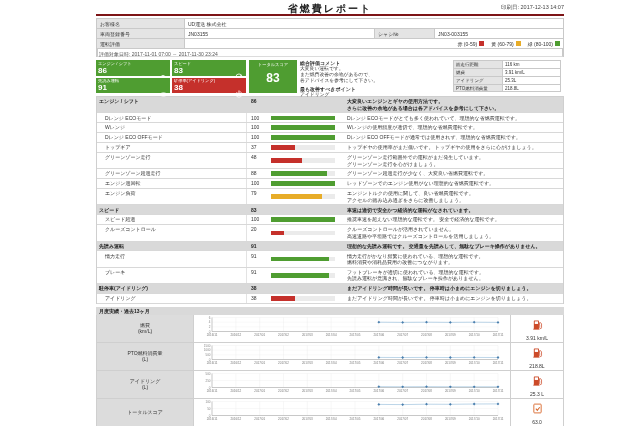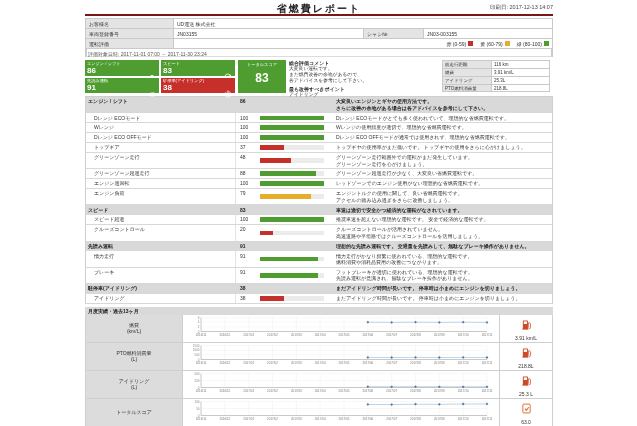--- a/index.html
+++ b/index.html
@@ -1,18 +1,18 @@
 <!DOCTYPE html>
 <html><head>
 <meta charset="utf-8">
 <style>
   html,body{margin:0;padding:0;background:#fff;}
   .page{position:relative;width:637px;height:426px;background:#fff;overflow:hidden;
         font-family:"Liberation Sans","DejaVu Sans",sans-serif;color:#333;}
-  .content{position:absolute;left:85px;top:2px;width:468px;}
+  .content{position:absolute;left:96px;top:2px;width:468px;}
   .titlebar{position:relative;height:12px;}
   .title{text-align:center;font-size:10px;font-weight:bold;color:#222;letter-spacing:2px;}
   .print-date{position:absolute;right:0;top:2px;font-size:5.5px;color:#444;}
   .rule{height:2px;background:#7d1416;margin-bottom:2px;}
   .info{border:1px solid #c9c9c9;border-bottom:none;}
   .irow{display:flex;border-bottom:1px solid #c9c9c9;height:9px;align-items:stretch;font-size:5px;}
   .ilabel{background:#e4e4e4;color:#333;padding:1.5px 3px;box-sizing:border-box;border-right:1px solid #c9c9c9;}
   .ivalue{background:#fff;padding:1.5px 3px;box-sizing:border-box;border-right:1px solid #c9c9c9;}
   .ivalue:last-child{border-right:none;}
   .w1{width:88px;} .w2{width:190px;} .w3{width:60px;} .grow{flex:1;}

